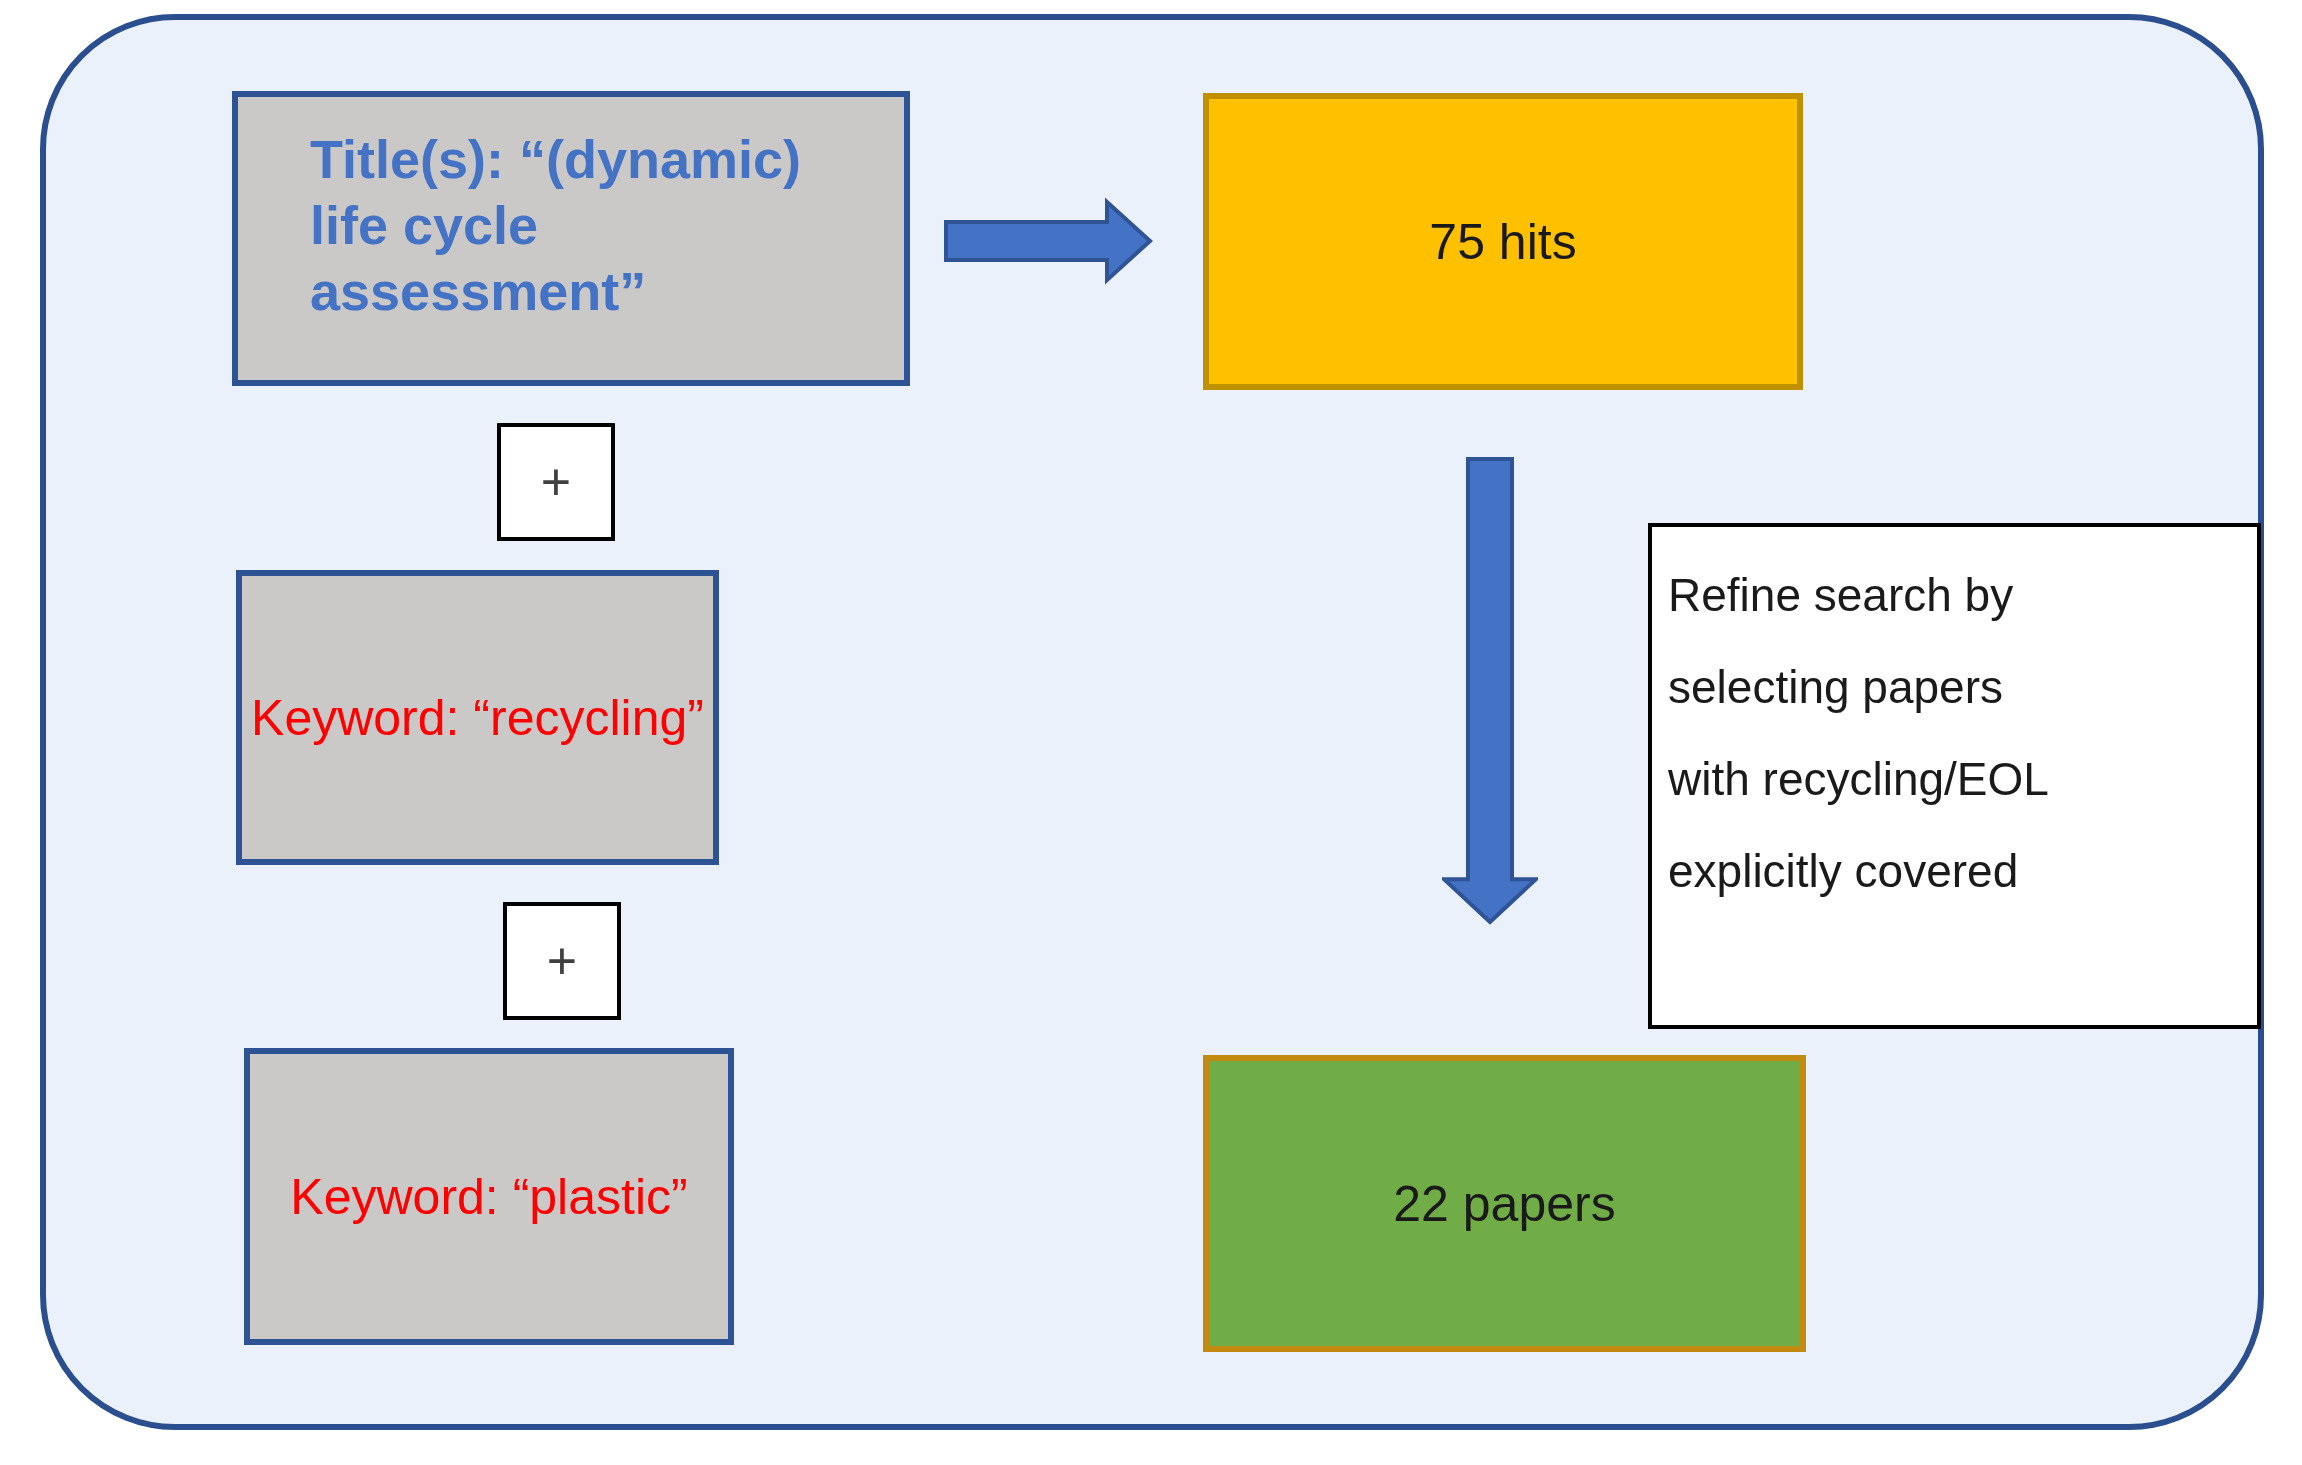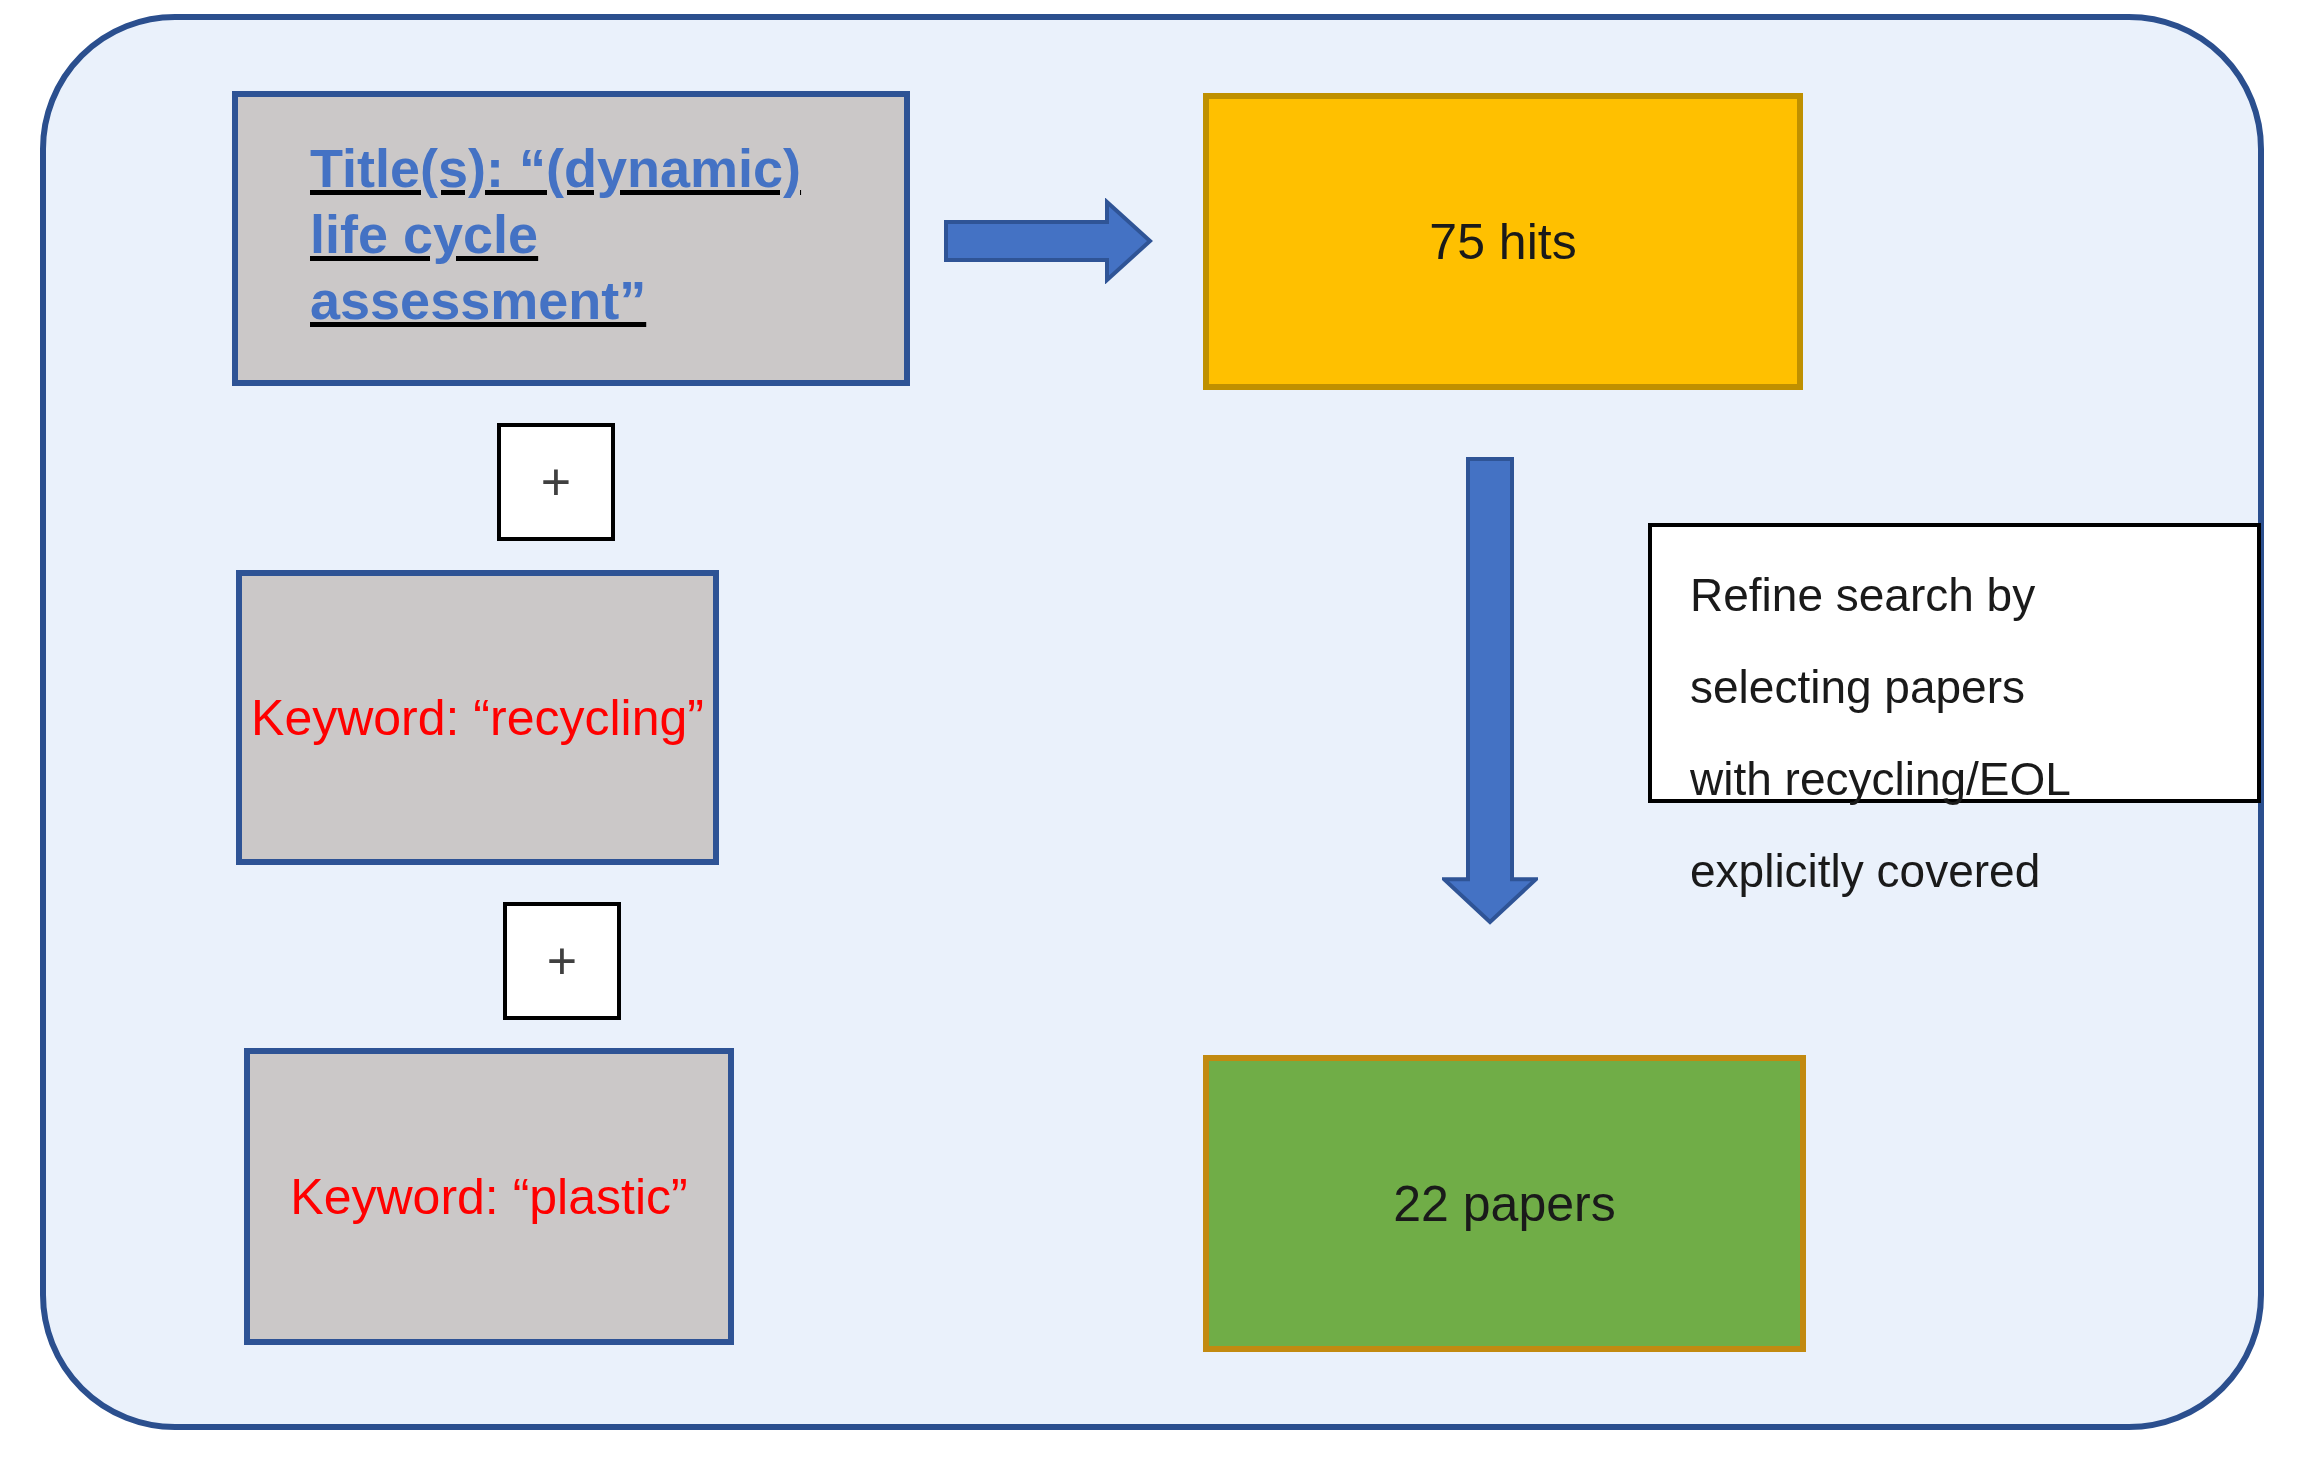--- a/index.html
+++ b/index.html
@@ -44,22 +44,21 @@
     justify-content: center;
     text-align: right;
   }
   .title-box {
     left: 186px; top: 71px;
     width: 678px; height: 295px;
     background: var(--gray-fill);
     border: 6px solid var(--blue-border);
     display: block;
     text-align: left;
-    padding: 39px 20px 0 72px;
-    text-decoration: underline;
+    padding: 30px 20px 0 72px;
   }
   .title-text {
     color: var(--title-text);
     font-weight: bold;
     font-size: 54px;
     line-height: 1.22;
     white-space: pre-line;
   }
   .plus-box {
     width: 118px; height: 118px;
@@ -94,26 +93,26 @@
     width: 603px; height: 297px;
     background: var(--green-fill);
     border: 6px solid var(--green-border);
   }
   .result-text {
     color: var(--black-text);
     font-size: 50px;
   }
   .refine-box {
     left: 1602px; top: 503px;
-    width: 613px; height: 280px;
+    width: 613px; height: 506px;
     background: #ffffff;
     border: 4px solid #000000;
     display: block;
     text-align: left;
-    padding: 22px 10px 0 38px;
+    padding: 22px 10px 0 16px;
   }
   .refine-text {
     color: var(--black-text);
     font-size: 46px;
     line-height: 2.0;
     white-space: pre-line;
   }
   .arrow { position: absolute; }
   .arrow-right { left: 898px; top: 178px; width: 210px; height: 86px; }
   .arrow-down  { left: 1396px; top: 437px; width: 96px; height: 468px; }

